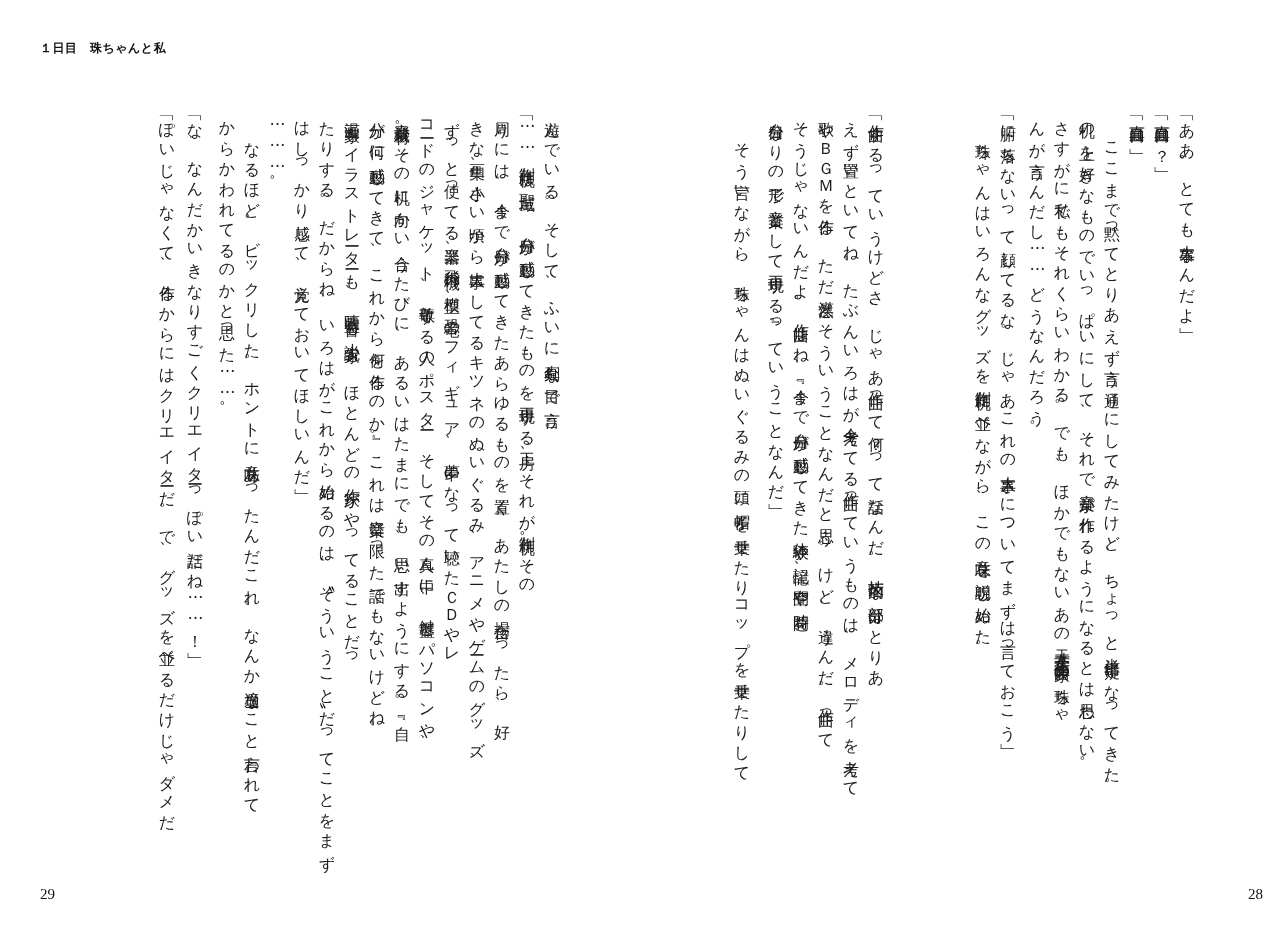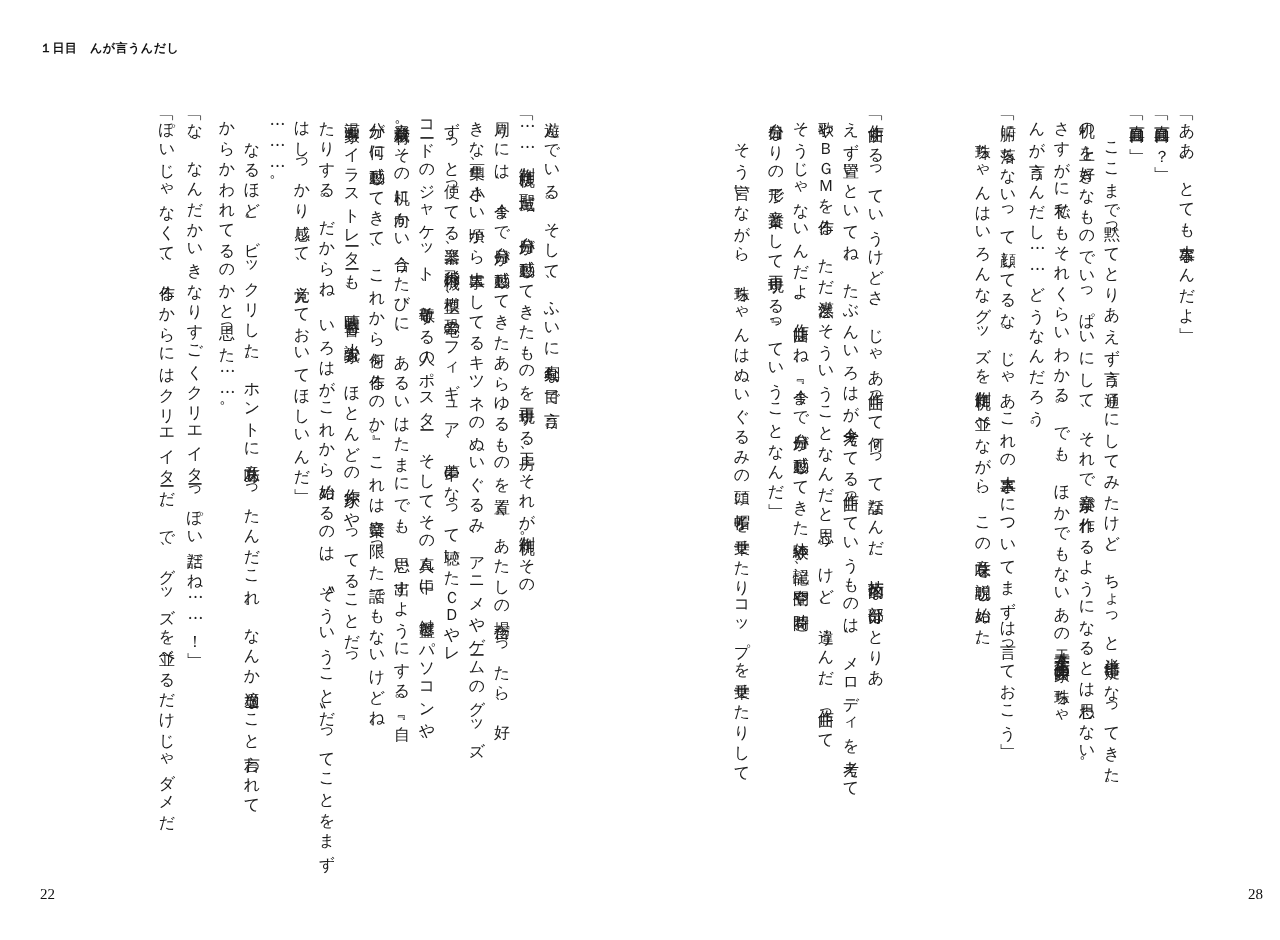--- a/index.html
+++ b/index.html
@@ -54,21 +54,21 @@
       color: #1c1c1c;
     }
     .column.indent {
       padding-top: 21px;
       height: 679px;
     }
   </style>
 </head>
 <body>
 
-<div class="running-head">１日目　んが言うんだし</div>
+<div class="running-head">１日目　珠ちゃんと私</div>
 
 <div class="page right-page">
   <div class="column" style="left:1176px">「ああ。とても大事なんだよ」</div>
   <div class="column" style="left:1151px">「真面目に？」</div>
   <div class="column" style="left:1126px">「真面目に」</div>
   <div class="column indent" style="left:1101px">ここまで黙ってとりあえず言う通りにしてみたけど、ちょっと半信半疑になってきた。</div>
   <div class="column" style="left:1076px">机の上を好きなものでいっぱいにして、それで音楽が作れるようになるとは思わない。</div>
   <div class="column" style="left:1051px">さすがに私でもそれくらいわかる。でも、ほかでもないあの天才女子高生作曲家の珠ちゃ</div>
   <div class="column" style="left:1026px">んが言うんだし……どうなんだろう。</div>
   <div class="column" style="left:997px"><span>「腑に落ちないって顔してるな。じゃあこれの大事さについてまずは言っておこう」</span></div>
@@ -93,14 +93,14 @@
   <div class="column" style="left:341px">漫画家もイラストレーターも、映画監督も小説家も、ほとんどの作家がやってることだっ</div>
   <div class="column" style="left:316px">たりする。だからね、いろはがこれから始めるのは、〝そういうこと〟だってことをまず</div>
   <div class="column" style="left:291px">はしっかり感じて、覚えておいてほしいんだ」</div>
   <div class="column" style="left:266px">………。</div>
   <div class="column indent" style="left:241px">なるほど。ビックリした。ホントに意味あったんだこれ。なんか適当なこと言われて</div>
   <div class="column" style="left:216px">からかわれてるのかと思った……。</div>
   <div class="column" style="left:184px">「な、なんだかいきなりすごくクリエイターっぽい話だね……！」</div>
   <div class="column" style="left:156px">「ぽいじゃなくて、作るからにはクリエイターだ。で、グッズを並べるだけじゃダメだ</div>
 </div>
 
-<div class="page-number left">22</div>
+<div class="page-number left">29</div>
 <div class="page-number right">28</div>
 
 </body></html>

